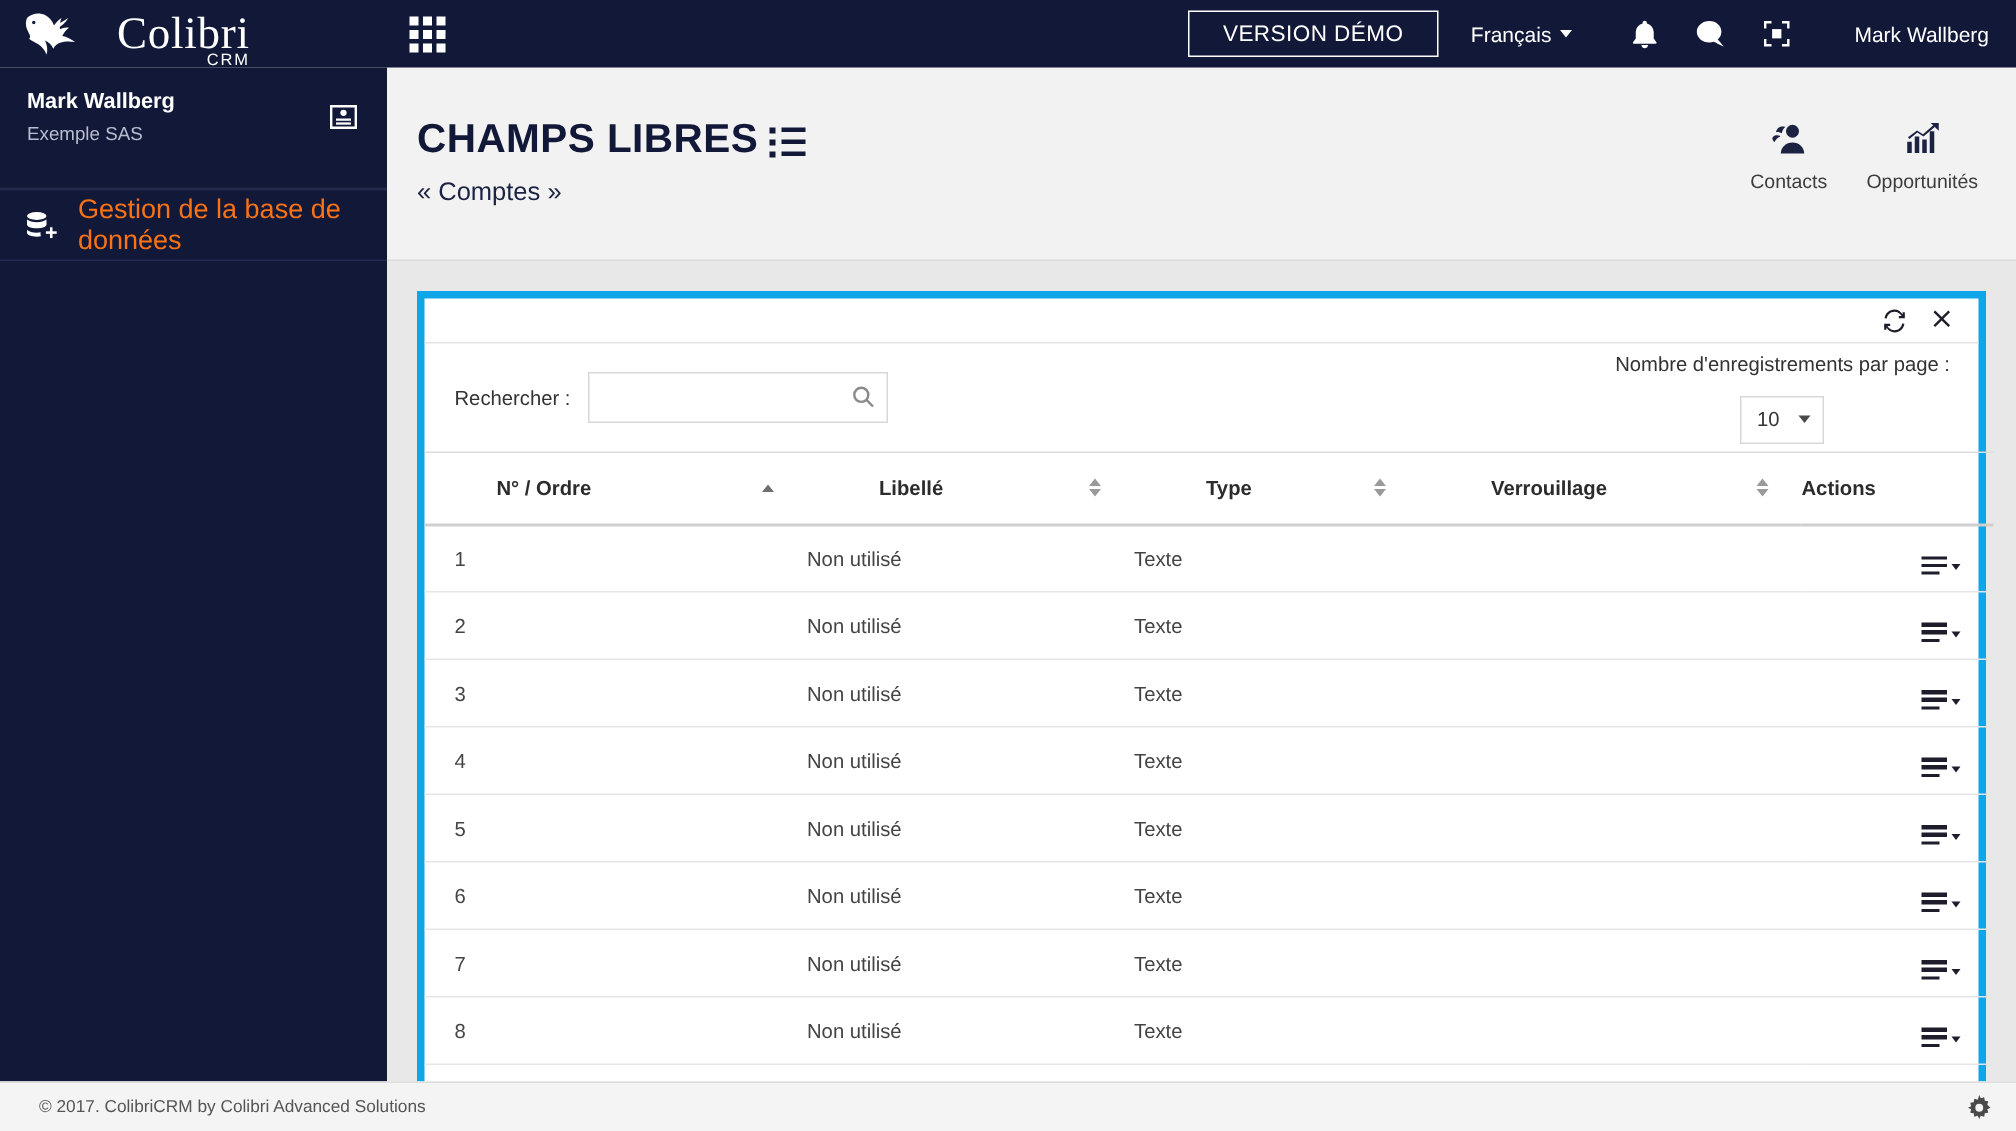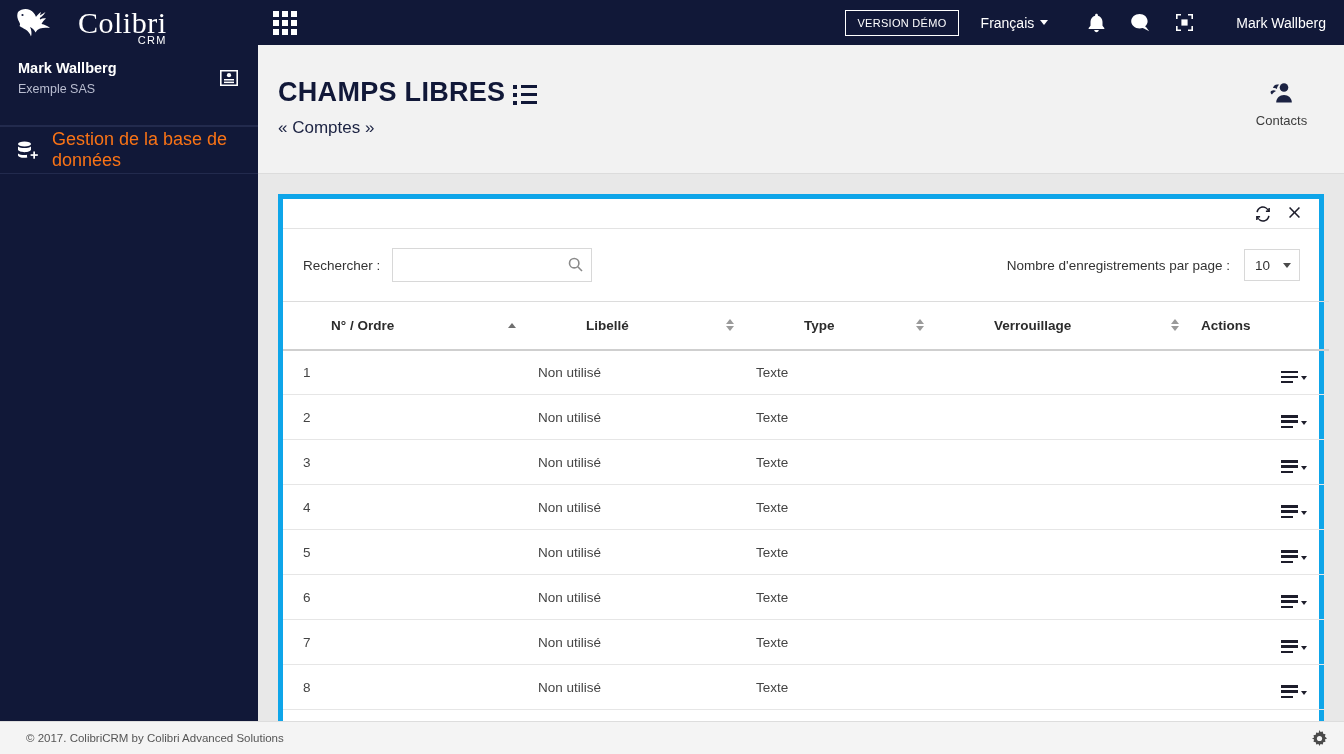--- a/index.html
+++ b/index.html
@@ -44,22 +44,22 @@
     margin-left: 10px; cursor: pointer;
   }
   .grid-launcher i { background: #ffffff; display: block; width: 6px; height: 6px; }
 
   .topbar-right {
     margin-left: auto; display: flex; align-items: center;
     height: 45px; padding-right: 18px; gap: 0;
   }
   .demo-badge {
     border: 1px solid #ffffff;
-    color: #ffffff; font-size: 11px; letter-spacing: .3px;
-    padding: 6px 11px; margin-right: 22px; cursor: pointer;
+    color: #ffffff; font-size: 15px; letter-spacing: .3px;
+    padding: 6px 22px; margin-right: 22px; cursor: pointer;
     white-space: nowrap;
   }
   .lang-select {
     color: #ffffff; font-size: 14px; cursor: pointer;
     display: flex; align-items: center; gap: 6px; margin-right: 26px;
   }
   .chev-down {
     width: 0; height: 0; border-left: 4.5px solid transparent;
     border-right: 4.5px solid transparent; border-top: 5px solid #ffffff;
     display: inline-block;
@@ -151,21 +151,21 @@
   .search-wrap { position: relative; }
   .search-input {
     width: 200px; height: 34px; border: 1px solid #d8d8d8;
     background: #ffffff; padding: 0 32px 0 10px;
     font-size: 13.5px; font-family: "Liberation Sans", sans-serif;
     color: #333333; outline: none;
   }
   .search-mag { position: absolute; right: 9px; top: 9px; pointer-events: none; }
   .search-mag svg { fill: none; stroke: #8a8a8a; stroke-width: 1.6; }
 
-  .filter-right { margin-left: auto; display: flex; align-items: center; gap: 14px; }
+  .filter-right { margin-left: auto; display: flex; align-items: center; gap: 14px; flex-direction: column; }
   .perpage-label { font-size: 13.5px; color: #333333; }
   .perpage-select {
     width: 56px; height: 32px; border: 1px solid #d8d8d8;
     background: #ffffff; display: flex; align-items: center;
     justify-content: space-between; padding: 0 8px 0 10px;
     font-size: 13.5px; color: #333333; cursor: pointer;
   }
   .sel-chev {
     width: 0; height: 0; border-left: 4px solid transparent;
     border-right: 4px solid transparent; border-top: 5px solid #4a4a4a;
@@ -329,20 +329,31 @@
 
     <div class="head-actions">
       <div class="head-action">
         <svg width="24" height="23" viewBox="0 0 24 23">
           <circle cx="14" cy="6.5" r="4.3"></circle>
           <path d="M6.2 21.4c0-4.3 3.5-7.4 7.8-7.4s7.8 3.1 7.8 7.4H6.2z"></path>
           <path d="M7.2 3.4C5 3.4 3.3 5 3 7.1c1.4-.3 2.8 0 3.9.8.2-1.7 1-3.2 2.3-4.2-.6-.2-1.3-.3-2-.3z"></path>
           <path d="M2 13.6c.9-1.6 2.3-2.9 4-3.7-1.5-1-3.5-1-4.9.2C.2 11 .5 12.6 2 13.6z"></path>
         </svg>
         <span>Contacts</span>
+      </div>
+      <div class="head-action">
+        <svg width="24" height="23" viewBox="0 0 24 23">
+          <rect x="1.5" y="13.5" width="3" height="7.5"></rect>
+          <rect x="6.5" y="10" width="3" height="11"></rect>
+          <rect x="11.5" y="12" width="3" height="9"></rect>
+          <rect x="16.5" y="6.5" width="3" height="14.5"></rect>
+          <path d="M2 10.5L8 6l4 2.5L20 1.5l.8 1.4L12.3 10 8.2 7.4 2.9 11.6z"></path>
+          <path d="M17.2 1h5.3v5.2l-1.9-1.9-1.5-1.4z"></path>
+        </svg>
+        <span>Opportunités</span>
       </div>
     </div>
   </div>
 
   <div class="card">
 
     <div class="card-toolbar">
       <div class="tb-btn">
         <svg width="16" height="16" viewBox="0 0 16 16">
           <path d="M8 1.8c2 0 3.8 1.1 4.7 2.8l-1.8 0 0 1.5 4 0 0-4-1.5 0 0 1.5C12.2 1.6 10.2.3 8 .3 4.6.3 1.8 2.8 1.4 6.1l1.5.2C3.2 3.7 5.4 1.8 8 1.8z"></path>

